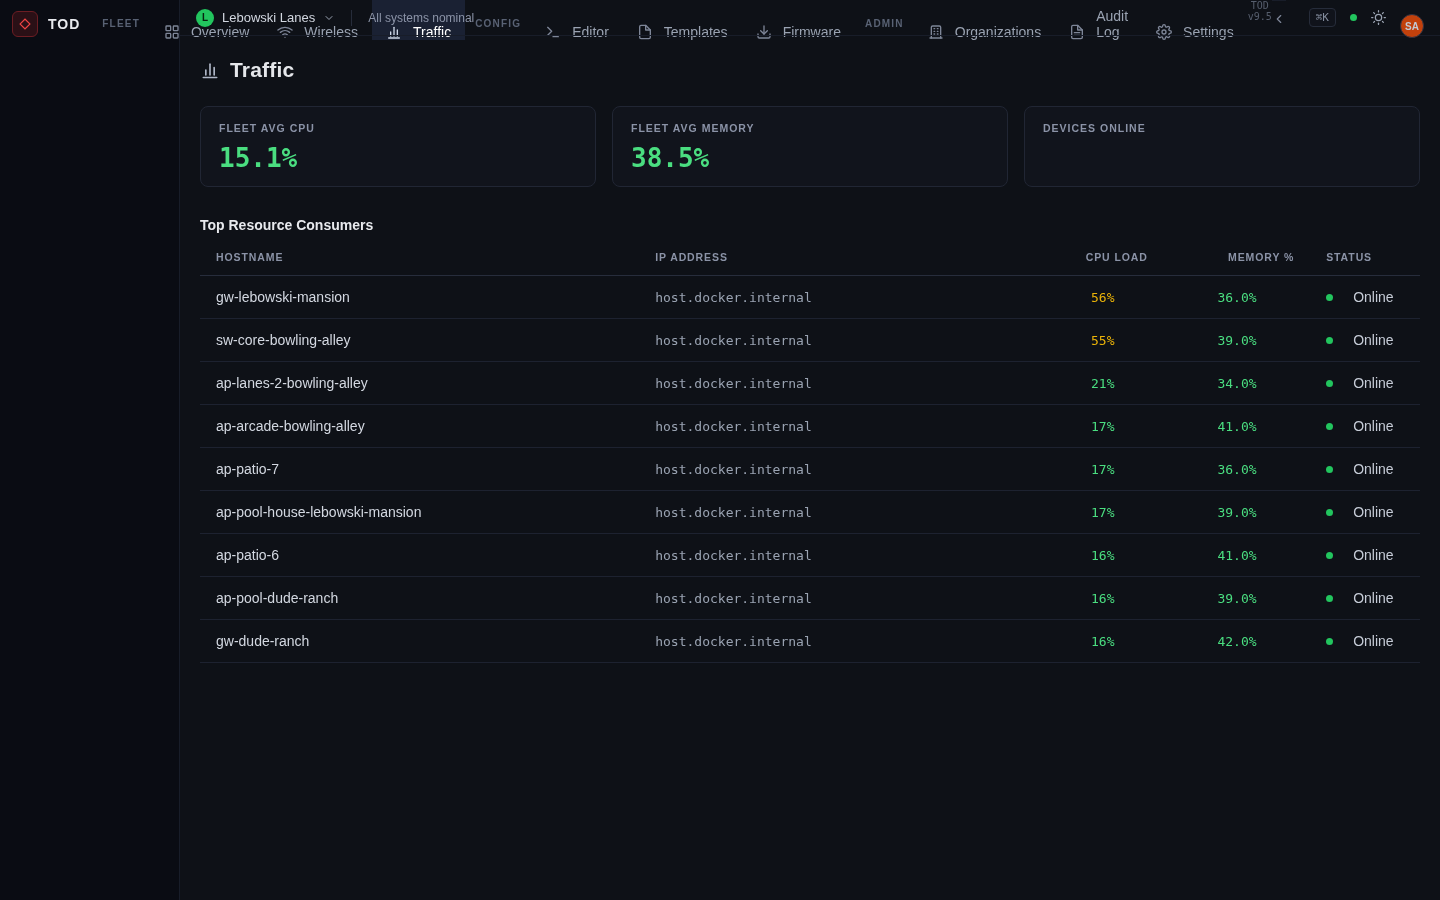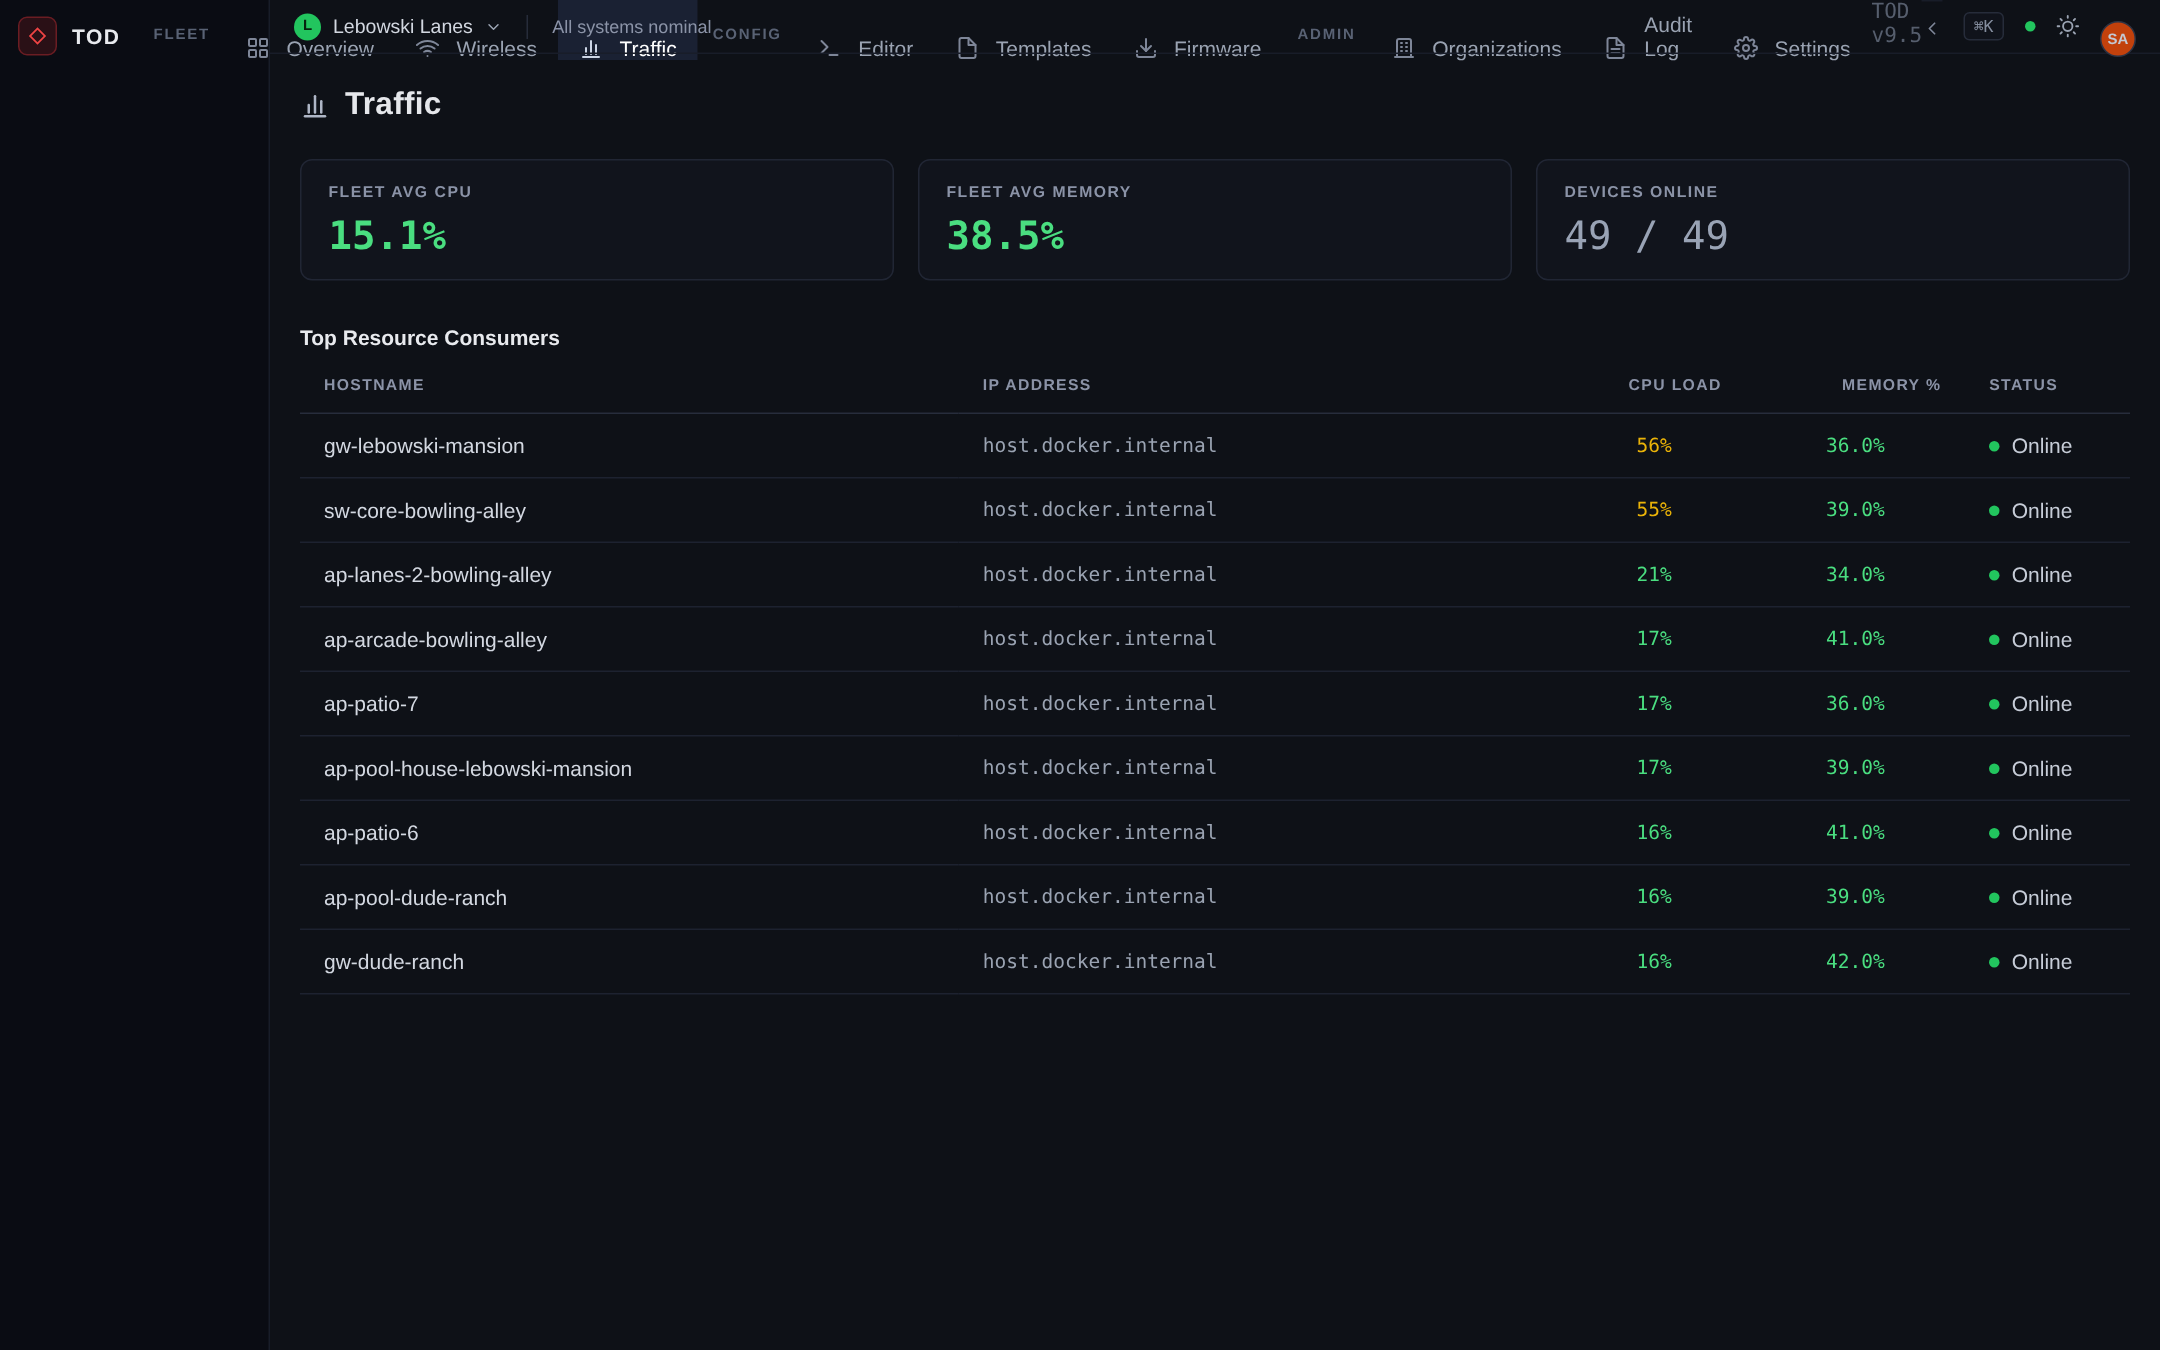--- a/index.html
+++ b/index.html
@@ -47,22 +47,22 @@
   .nav-item{
     display:flex;align-items:flex-end;gap:11px;
     height:40px;padding:0 14px;cursor:pointer;
     color:var(--text-dim);font-size:14px;
   }
   .nav-item .ni{display:flex;align-items:center;color:#7e8698}
   .nav-item.active{background:#1a2133;color:#ffffff}
   .nav-item.active .ni{color:#cdd6e6}
   .sidebar-spacer{flex:1}
   .version{
-    font-family:var(--mono);
-    font-size:14px;color:#565e6d;padding-bottom:12px;
+    text-align:center;font-family:var(--mono);
+    font-size:10px;color:#565e6d;padding-bottom:12px;
   }
   .collapse-bar{
     height:36px;border-top:1px solid var(--border-soft);
     display:flex;align-items:center;justify-content:center;
     color:#7e8698;cursor:pointer;
   }
   
   .main{flex:1;display:flex;flex-direction:column;height:100%}
   .topbar{
     height:36px;min-height:36px;display:flex;align-items:center;
@@ -120,21 +120,21 @@
     font-size:14px;vertical-align:middle;
   }
   tbody tr{cursor:pointer}
   td.host{color:#d3d8e1}
   td.ip{font-family:var(--mono);font-size:13px;color:#9aa3b2}
   td.num{font-family:var(--mono);font-size:13px;text-align:center}
   td.cpu[data-level="ok"]{color:var(--green)}
   td.cpu[data-level="warn"]{color:var(--warn)}
   td.cpu[data-level="hot"]{color:var(--hot)}
   td.mem{color:var(--green)}
-  .status-cell{display:flex;align-items:center;gap:8px;color:#c6ccd7;font-size:14px}
+  .status-cell{display:flex;align-items:center;gap:20px;color:#c6ccd7;font-size:14px}
   .status-dot{width:7px;height:7px;border-radius:50%;background:var(--green-dot)}
   .col-host{width:36%}.col-ip{width:33%}.col-cpu{width:10%}.col-mem{width:12%}.col-status{width:9%}
   svg{display:block}
 </style>
 </head>
 <body>
 
 <aside class="sidebar">
   <div class="brand">
     <span class="logo">
@@ -312,21 +312,20 @@
       <div class="card">
         <div class="card-label">FLEET AVG CPU</div>
         <div class="card-value" data-tone="green">15.1%</div>
       </div>
       <div class="card">
         <div class="card-label">FLEET AVG MEMORY</div>
         <div class="card-value" data-tone="green">38.5%</div>
       </div>
       <div class="card">
         <div class="card-label">DEVICES ONLINE</div>
-        <div class="card-value" data-tone="muted">49 / 49</div>
       </div>
     </div>
 
     <h2 class="section-title">Top Resource Consumers</h2>
 
     <table>
       <thead>
         <tr>
           <th class="col-host">HOSTNAME</th>
           <th class="col-ip">IP ADDRESS</th>

